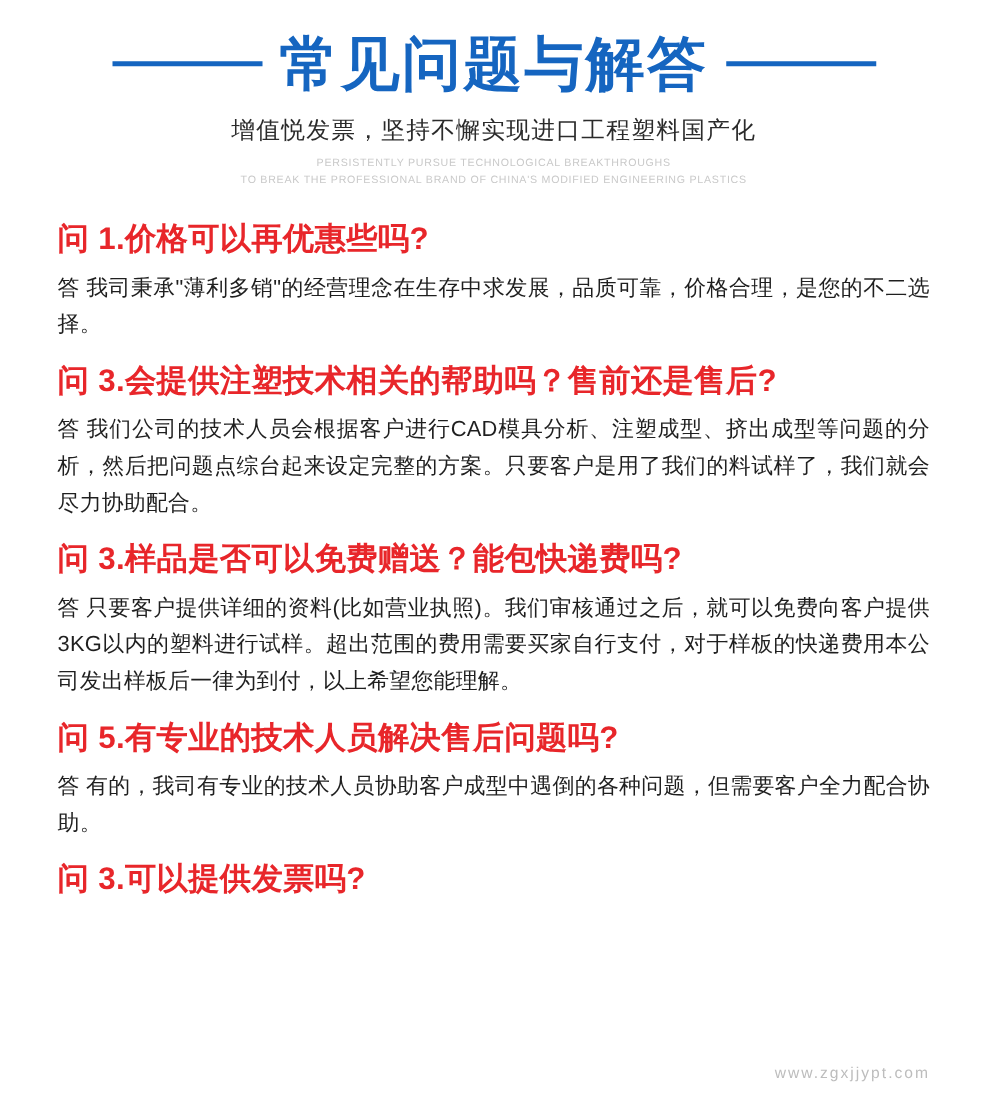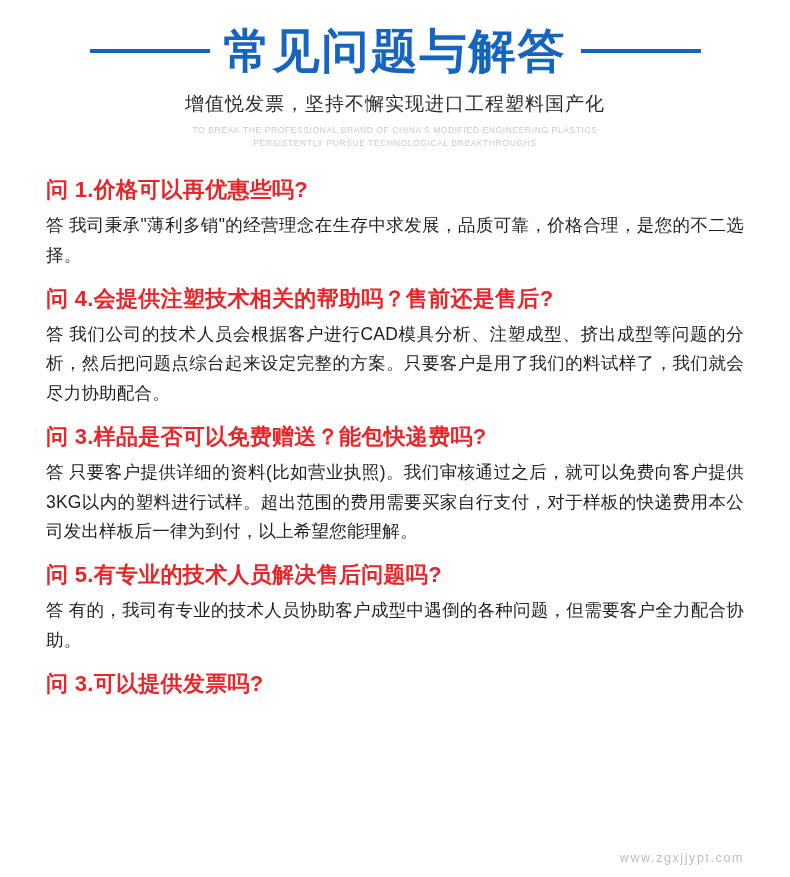--- a/index.html
+++ b/index.html
@@ -64,21 +64,21 @@
 
   
   .faq-list {
     margin-top: 24px;
   }
   .faq-item {
     margin-bottom: 12px;
   }
   .faq-q {
     color: #e8262a;
-    font-size: 22px;
+    font-size: 25px;
     font-weight: bold;
     line-height: 1.5;
     margin-bottom: 5px;
     letter-spacing: 0.3px;
   }
   .faq-a {
     color: #1f1f1f;
     font-size: 17.5px;
     line-height: 1.68;
     letter-spacing: 0.2px;
@@ -105,35 +105,35 @@
 <div class="page">
 
   <div class="header">
     <div class="title-row">
       <span class="title-rule left"></span>
       <span class="main-title">常见问题与解答</span>
       <span class="title-rule right"></span>
     </div>
     <div class="subtitle">增值悦发票，坚持不懈实现进口工程塑料国产化</div>
     <div class="subtitle-en">
+      <div>PERSISTENTLY PURSUE TECHNOLOGICAL BREAKTHROUGHS</div>
       <div>TO BREAK THE PROFESSIONAL BRAND OF CHINA'S MODIFIED ENGINEERING PLASTICS</div>
-      <div>PERSISTENTLY PURSUE TECHNOLOGICAL BREAKTHROUGHS</div>
     </div>
   </div>
 
   <div class="faq-list">
 
     <div class="faq-item">
       <div class="faq-q">问 1.价格可以再优惠些吗?</div>
       <div class="faq-a"><span class="a-label">答</span><span>我司秉承"薄利多销"的经营理念在生存中求发展，品质可靠，价格合理，是您的不二选择。</span></div>
     </div>
 
 
     <div class="faq-item">
-      <div class="faq-q">问 4.会提供注塑技术相关的帮助吗？售前还是售后?</div>
+      <div class="faq-q">问 3.会提供注塑技术相关的帮助吗？售前还是售后?</div>
       <div class="faq-a"><span class="a-label">答</span><span>我们公司的技术人员会根据客户进行CAD模具分析、注塑成型、挤出成型等问题的分析，然后把问题点综台起来设定完整的方案。只要客户是用了我们的料试样了，我们就会尽力协助配合。</span></div>
     </div>
 
     <div class="faq-item">
       <div class="faq-q">问 3.样品是否可以免费赠送？能包快递费吗?</div>
       <div class="faq-a"><span class="a-label">答</span><span>只要客户提供详细的资料(比如营业执照)。我们审核通过之后，就可以免费向客户提供3KG以内的塑料进行试样。超出范围的费用需要买家自行支付，对于样板的快递费用本公司发出样板后一律为到付，以上希望您能理解。</span></div>
     </div>
 
     <div class="faq-item">
       <div class="faq-q">问 5.有专业的技术人员解决售后问题吗?</div>

